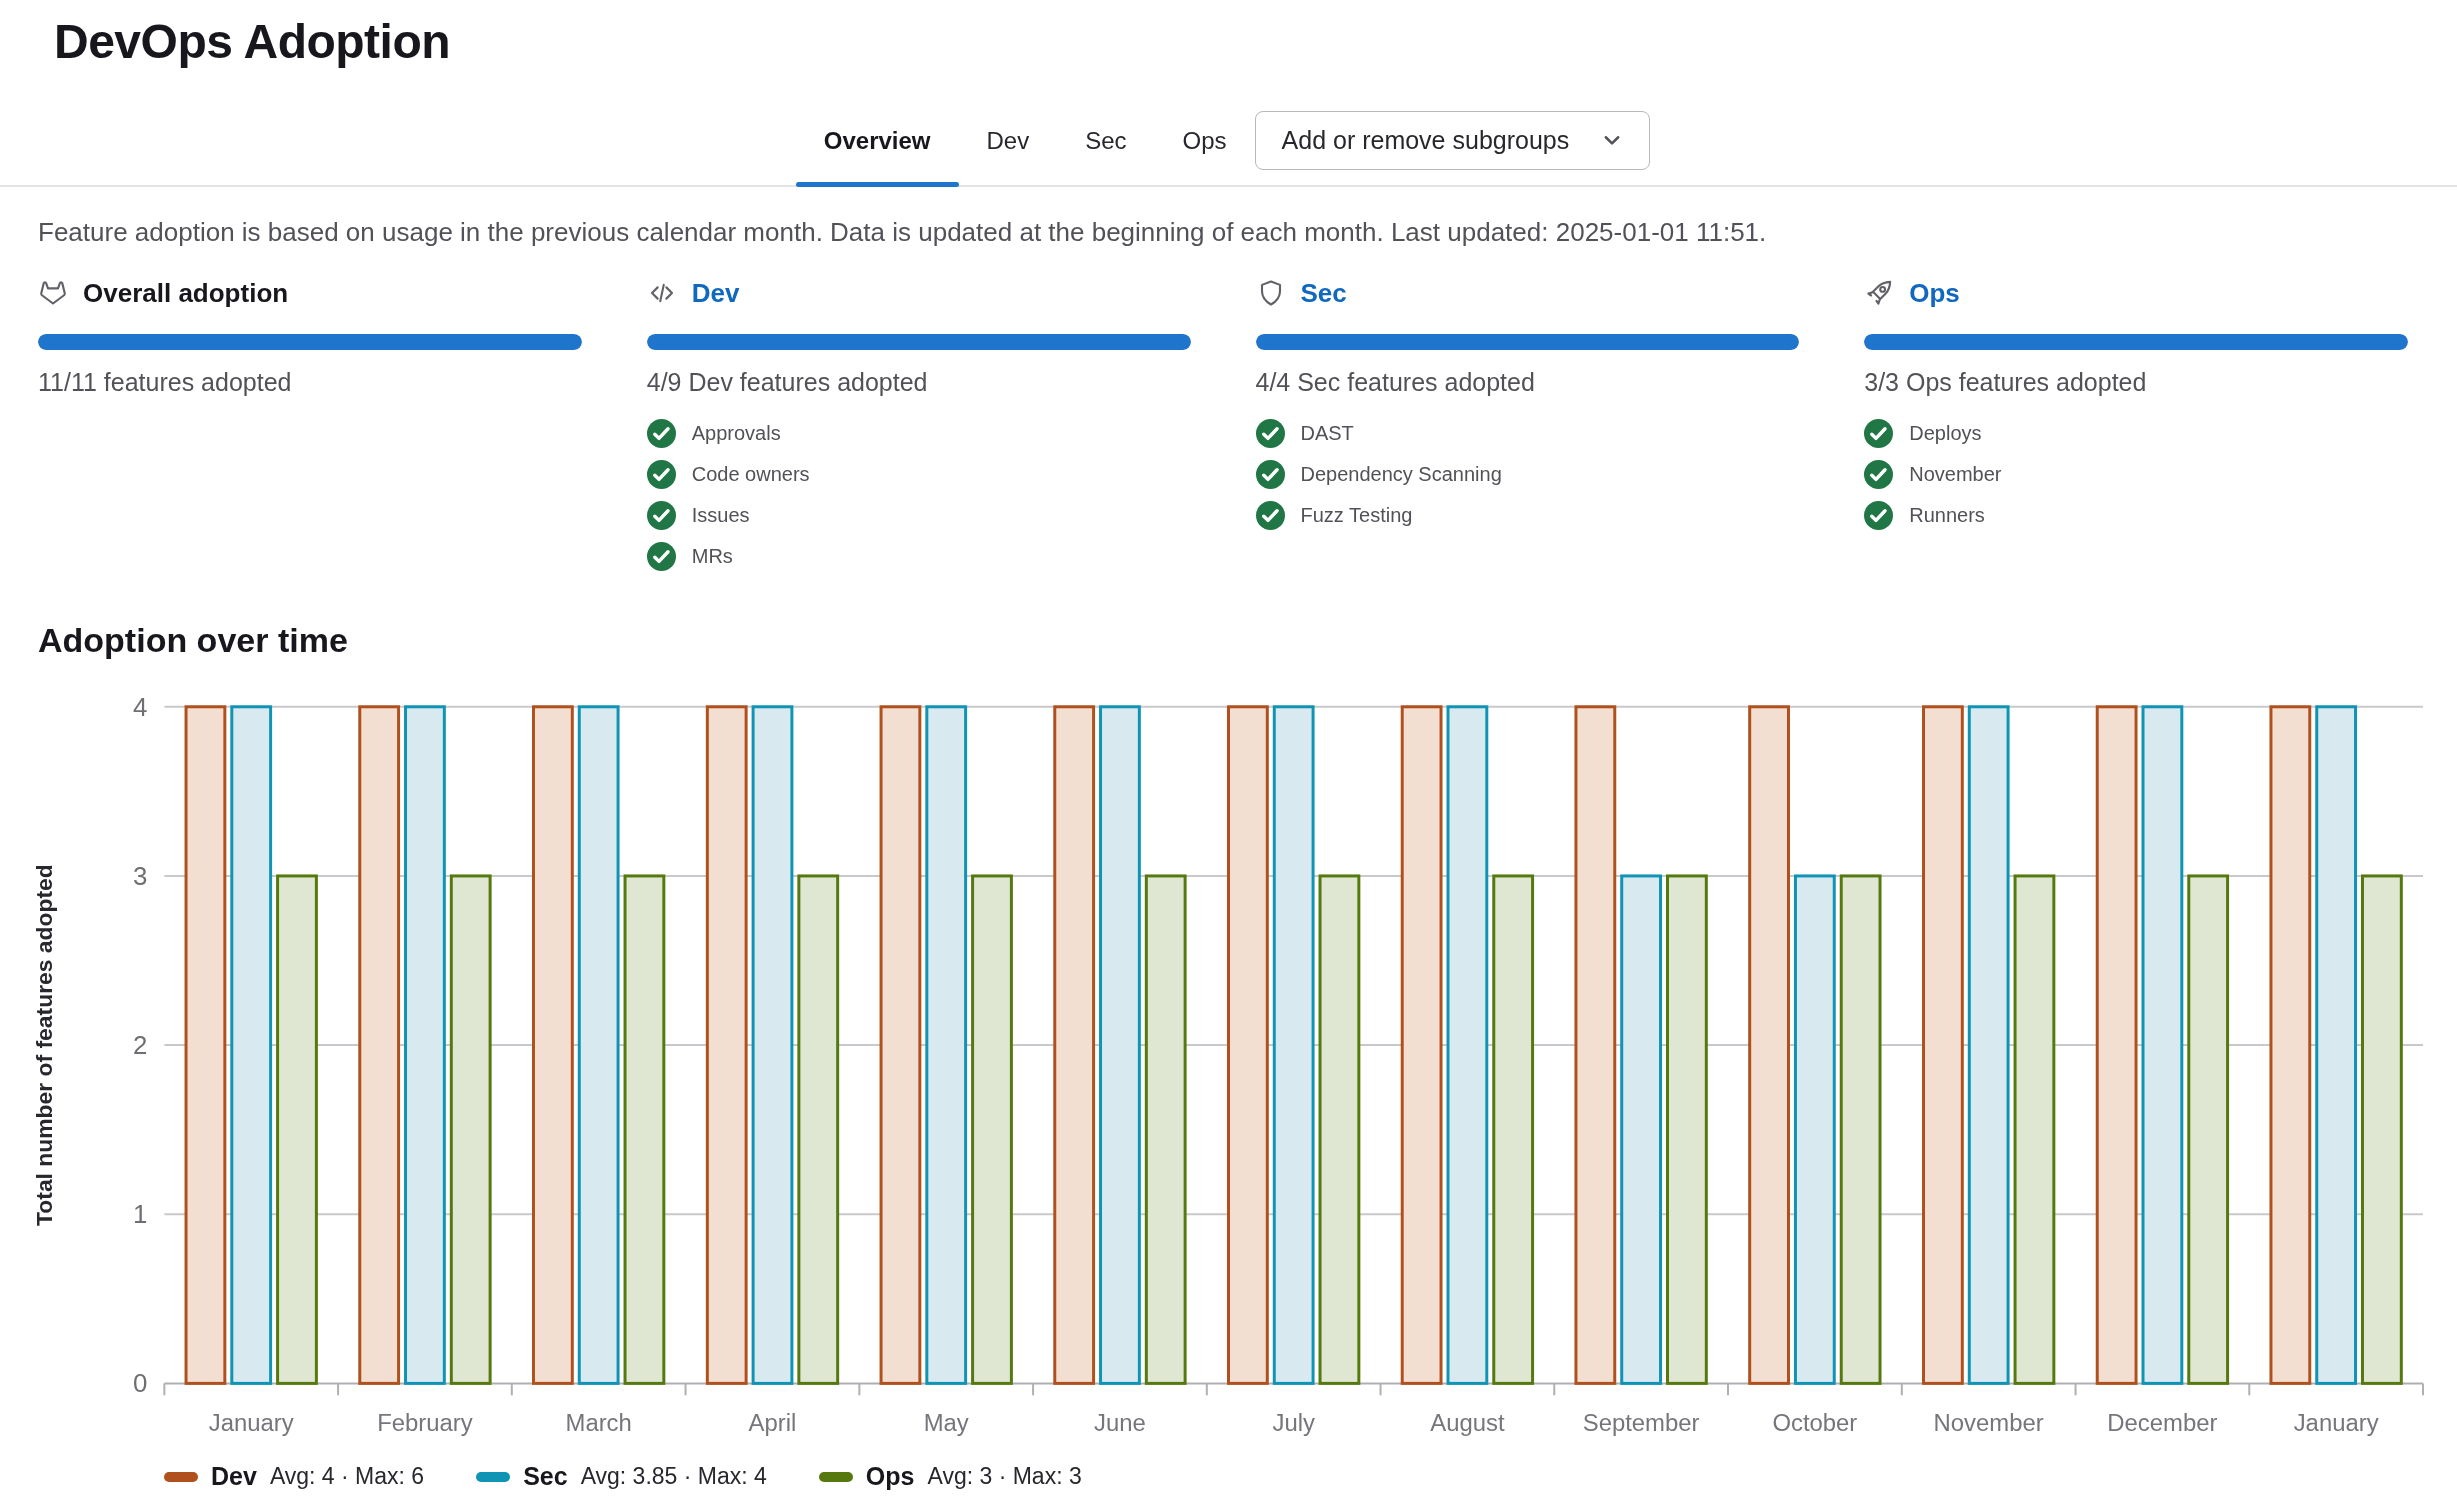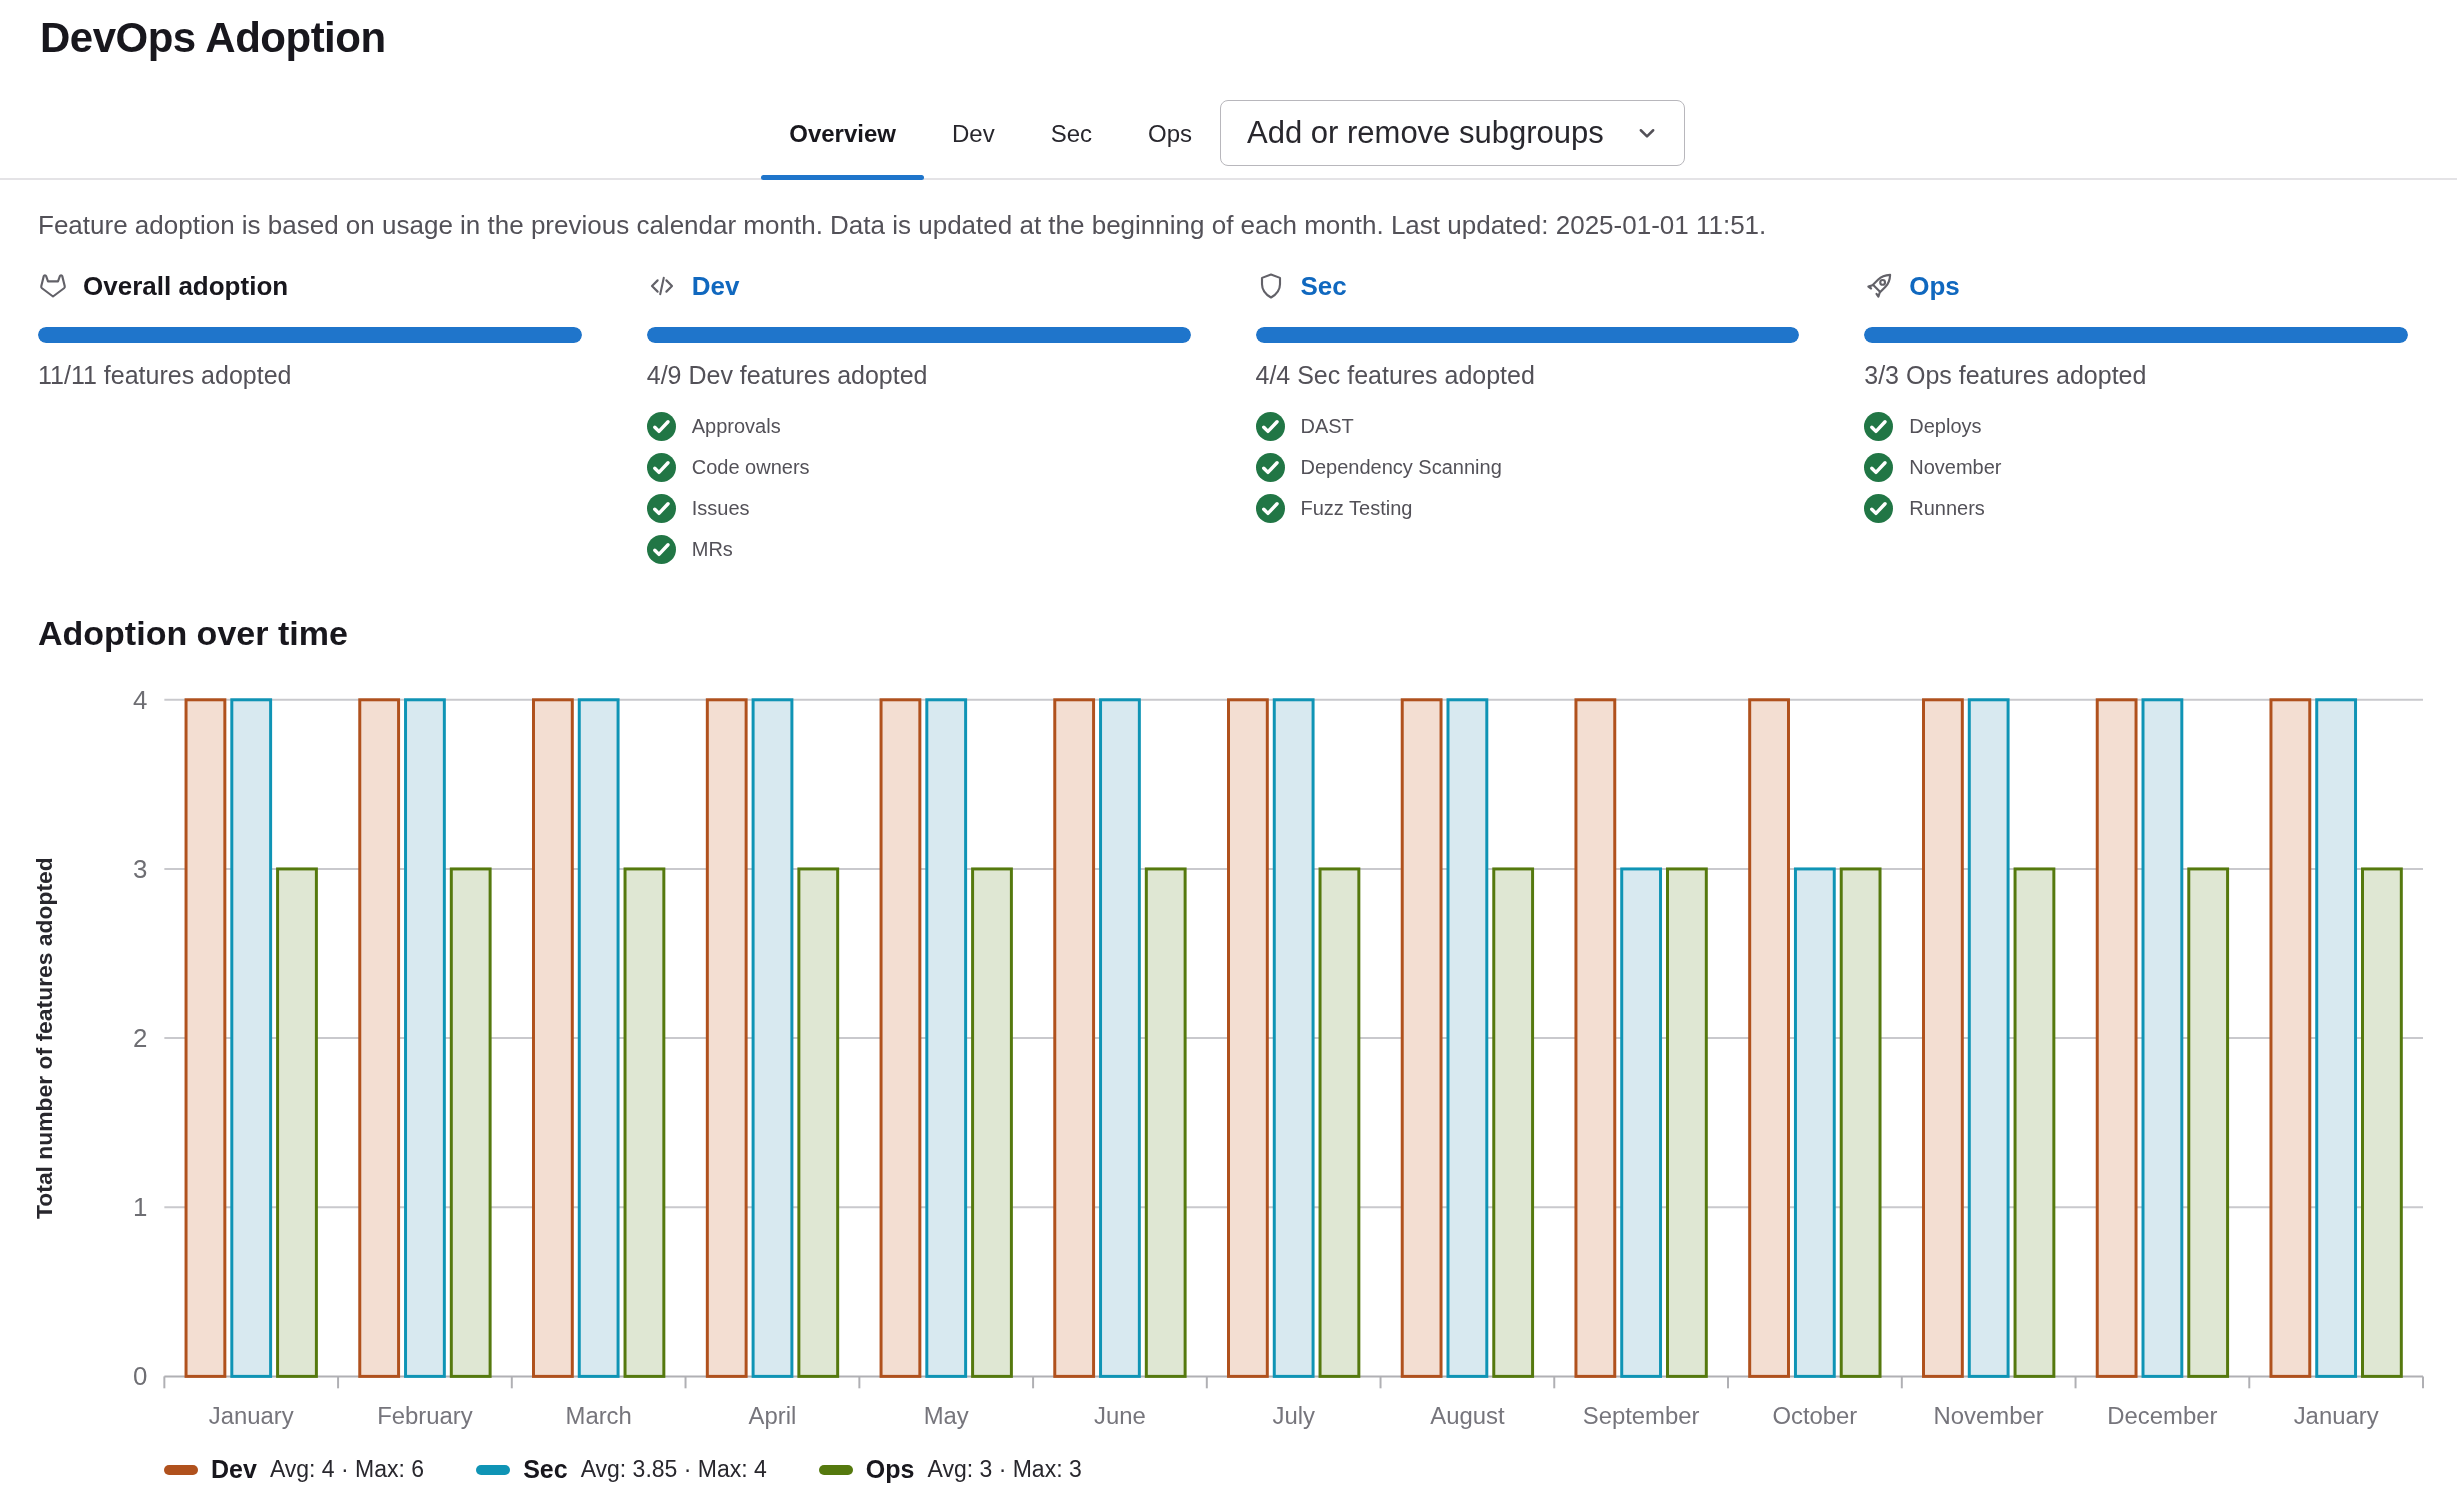--- a/index.html
+++ b/index.html
@@ -4,33 +4,33 @@
 <style>
   :root{
     --accent:#1f75cb; --link:#1068bf; --progress:#1f75cb; --green:#217645;
     --dark:#18171d; --muted:#535158; --icon-gray:#626168;
     --grid:#c9c9cd; --axisline:#b0b0b4; --axistext:#6e6e73;
   }
   *{box-sizing:border-box;}
   html,body{margin:0;padding:0;background:#fff;}
   body{width:2458px;height:1502px;overflow:hidden;
        font-family:"Liberation Sans","DejaVu Sans",sans-serif;color:var(--dark);}
-  h1{margin:14px 40px 0;font-size:42px;font-weight:700;letter-spacing:-0.5px;color:var(--dark);}
+  h1{margin:14px 54px 0;font-size:48px;font-weight:700;letter-spacing:-0.5px;color:var(--dark);}
   
   .tabbar{display:flex;align-items:center;justify-content:center;
           margin-top:38px;border-bottom:2px solid #e4e3e6;padding:0 50px 0 38px;}
   .tabs{display:flex;}
   .tab{position:relative;display:block;padding:20px 28px 30px;font-size:24px;
        color:#28272d;text-decoration:none;cursor:pointer;}
   .tab.active{font-weight:700;color:var(--dark);}
   .tab.active::after{content:"";position:absolute;left:0;right:0;bottom:-2px;height:5px;
        border-radius:4px;background:var(--accent);}
   .gl-button{display:flex;align-items:center;gap:32px;margin-bottom:12px;
        padding:14px 26px;border:1px solid #b8b7bc;border-radius:8px;background:#fff;
-       font-size:31px;color:#28272d;font-family:inherit;cursor:pointer;}
+       font-size:25px;color:#28272d;font-family:inherit;cursor:pointer;}
   
   .note{margin:30px 38px 0;font-size:26px;color:var(--muted);}
   
   .cards{display:grid;grid-template-columns:repeat(4,1fr);gap:0 65px;margin:30px 50px 0 38px;}
   .card-head{display:flex;align-items:flex-start;gap:15px;height:34px;}
   .card-head svg{width:30px;height:30px;flex:none;stroke:var(--icon-gray);fill:none;
        stroke-width:1.7;stroke-linejoin:round;stroke-linecap:round;}
   .card-title{font-size:26px;font-weight:700;color:var(--dark);text-decoration:none;}
   a.card-title{color:var(--link);cursor:pointer;}
   .progress{height:16px;border-radius:8px;background:#ececef;margin-top:22px;overflow:hidden;}

